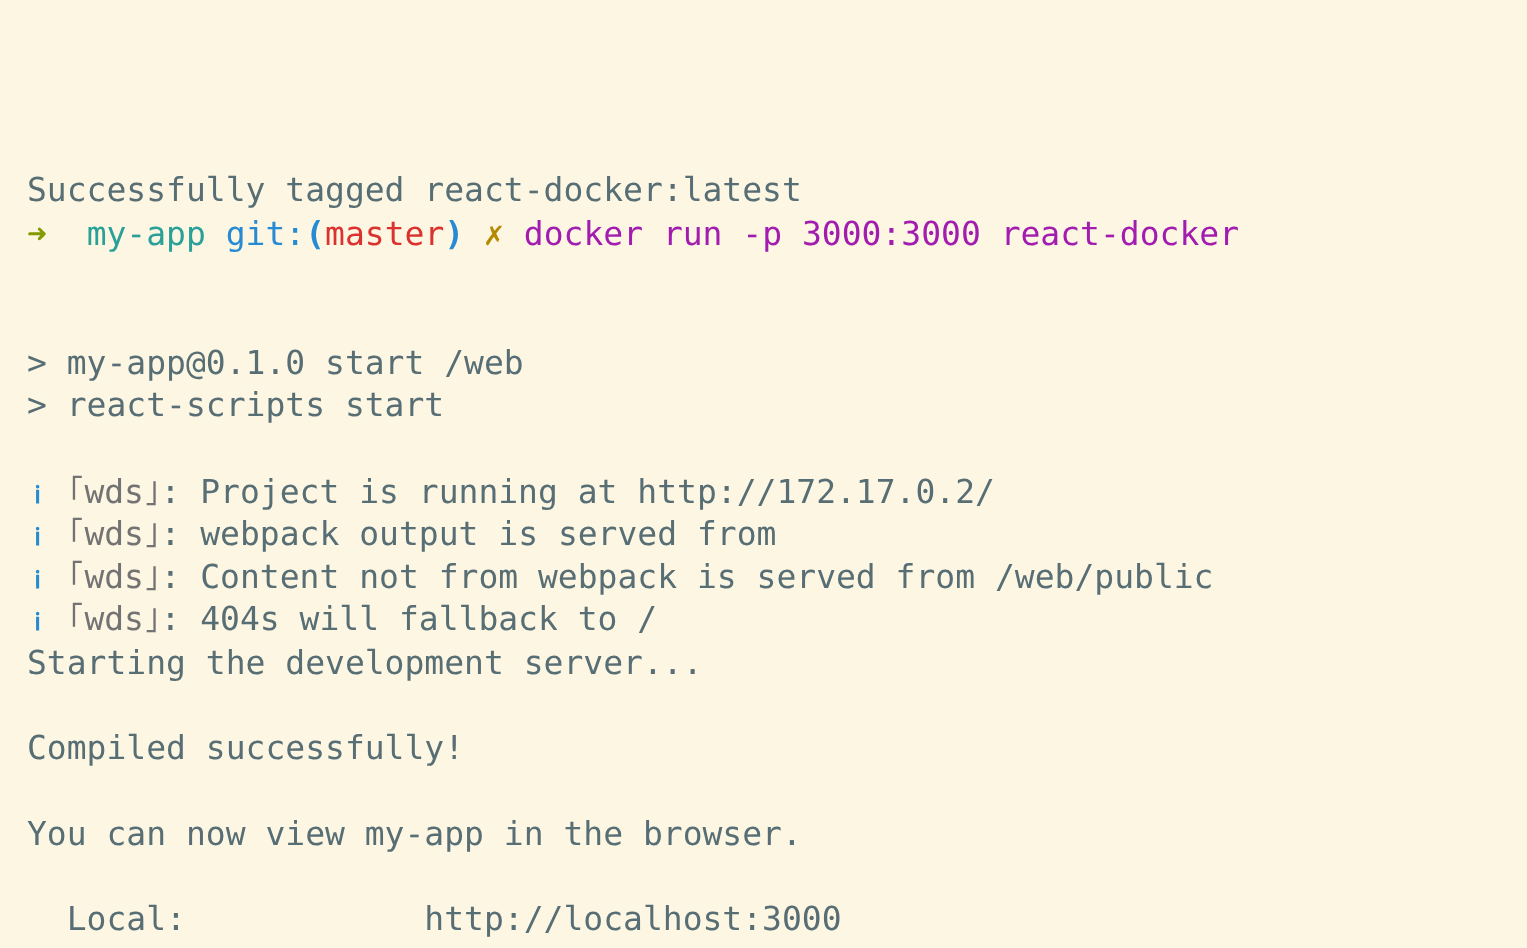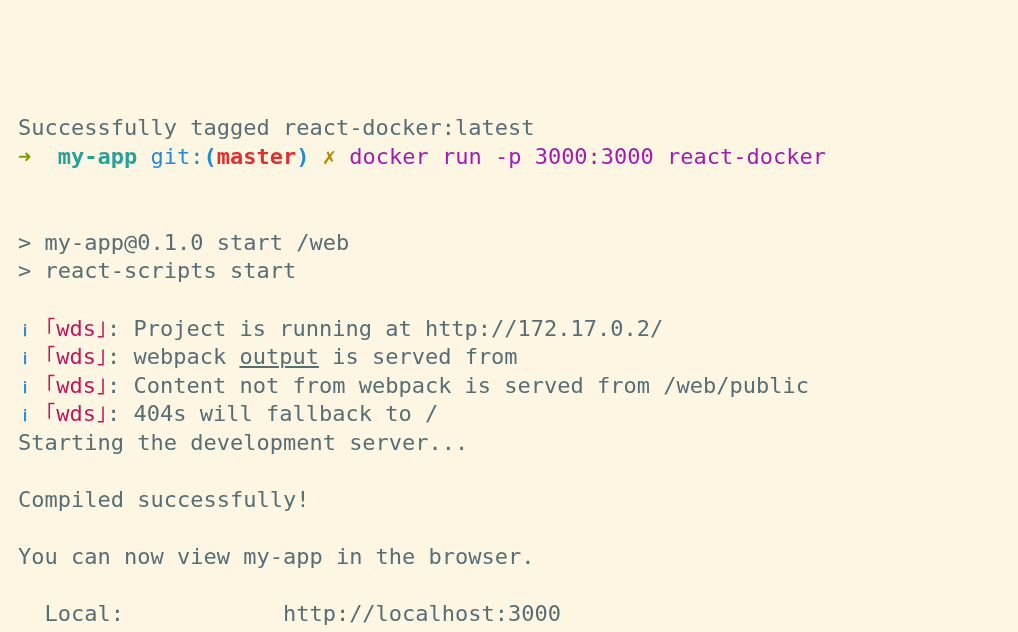--- a/index.html
+++ b/index.html
@@ -21,54 +21,53 @@
     }
     .line {
       display: block;
     }
     .arrow {
       color: #859900;
       font-weight: bold;
     }
     .dir {
       color: #2aa198;
-      font-weight: bold;
+      font-weight: normal;
     }
     .git {
       color: #268bd2;
       font-weight: normal;
     }
     .paren {
       color: #268bd2;
       font-weight: bold;
     }
     .branch {
       color: #dc322f;
-      font-weight: bold;
+      font-weight: normal;
     }
     .dirty {
       color: #b58900;
       font-weight: bold;
     }
     .cmd {
       color: #a21caf;
     }
     .info-i {
       color: #268bd2;
       font-weight: bold;
       font-size: 16px;
       display: inline-block;
       width: 14px;
       text-align: center;
     }
     .bracket {
-      color: #be185d;
+      color: #737373;
     }
     .output-underline {
-      text-decoration: underline;
     }
   </style>
 </head>
 <body>
 
 
 
 <span class="line">Successfully tagged react-docker:latest</span><span class="line"><span class="arrow">➜</span>  <span class="dir">my-app</span> <span class="git">git:</span><span class="paren">(</span><span class="branch">master</span><span class="paren">)</span> <span class="dirty">✗</span> <span class="cmd">docker run -p 3000:3000 react-docker</span></span><span class="line"> </span><span class="line"> </span><span class="line">&gt; my-app@0.1.0 start /web</span><span class="line">&gt; react-scripts start</span><span class="line"> </span><span class="line"><span class="info-i">ℹ</span> <span class="bracket">｢wds｣</span><span>: Project is running at http://172.17.0.2/</span></span><span class="line"><span class="info-i">ℹ</span> <span class="bracket">｢wds｣</span><span>: webpack </span><span class="output-underline">output</span><span> is served from </span></span><span class="line"><span class="info-i">ℹ</span> <span class="bracket">｢wds｣</span><span>: Content not from webpack is served from /web/public</span></span><span class="line"><span class="info-i">ℹ</span> <span class="bracket">｢wds｣</span><span>: 404s will fallback to /</span></span><span class="line">Starting the development server...</span><span class="line"> </span><span class="line">Compiled successfully!</span><span class="line"> </span><span class="line">You can now view my-app in the browser.</span><span class="line"> </span><span class="line">  Local:            http://localhost:3000</span><span class="line">  On Your Network:  http://172.17.0.2:3000</span>
 
 

